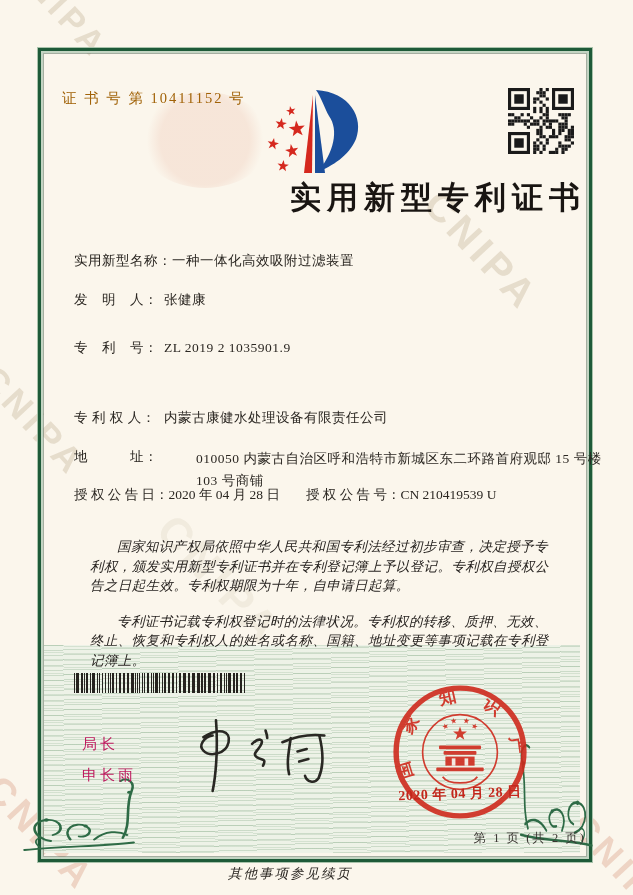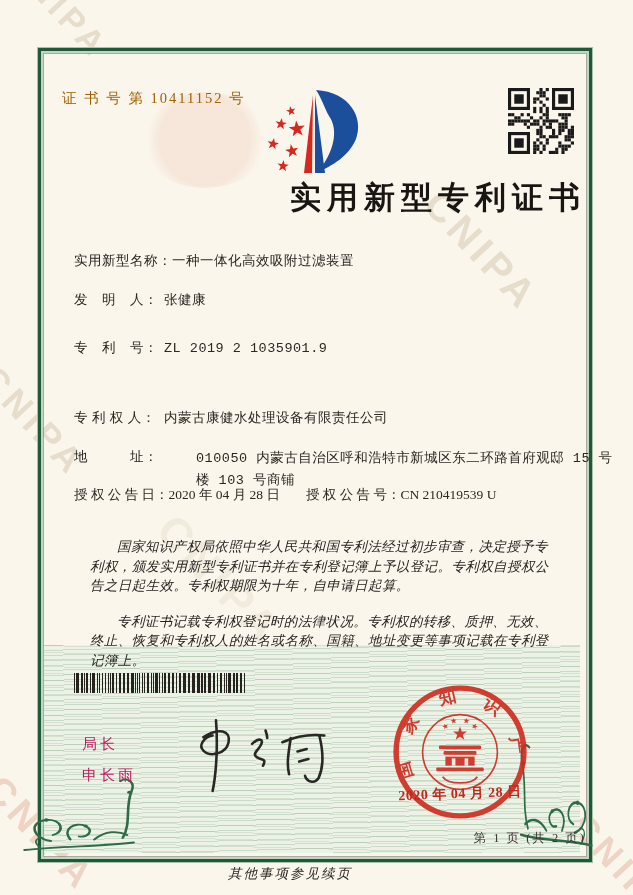--- a/index.html
+++ b/index.html
@@ -28,21 +28,21 @@
   .wm.pink{color:rgba(226,177,156,.50);}
   .wm-circle{position:absolute;border-radius:50%;
       background:radial-gradient(circle, rgba(233,181,160,.25) 0 55%, rgba(233,181,160,0) 72%);z-index:1;}
 
   .cert-no{position:absolute;left:62px;top:89px;font-size:14.5px;letter-spacing:2px;color:#a16207;z-index:3;}
   .title{position:absolute;left:38px;top:177px;width:548px;text-align:right;
          font-size:31px;font-weight:bold;letter-spacing:6px;color:#191512;z-index:3;}
 
   .row{position:absolute;left:74px;font-size:13.5px;color:#2b2722;z-index:3;white-space:nowrap;}
   .row .lbl{display:inline-block;min-width:90px;letter-spacing:.5px;}
-  .row .val{letter-spacing:.5px;font-family:Liberation Mono, monospace;}
+  .row .val{letter-spacing:.5px;}
   .row .val.wrap{display:inline-block;white-space:normal;width:424px;vertical-align:top;line-height:22px;margin-left:32px;}
   .row .lbl2{margin-left:26px;}
 
   .paras{position:absolute;left:74px;top:521px;width:492px;z-index:3;
          font-size:13.5px;font-style:italic;color:#272320;line-height:19.5px;}
   .paras p{margin:16px;text-indent:2em;letter-spacing:.4px;font-style:italic;}
 
   .signer{position:absolute;left:82px;top:729px;z-index:3;font-size:15px;
           letter-spacing:3px;color:#be185d;line-height:31px;}
 

